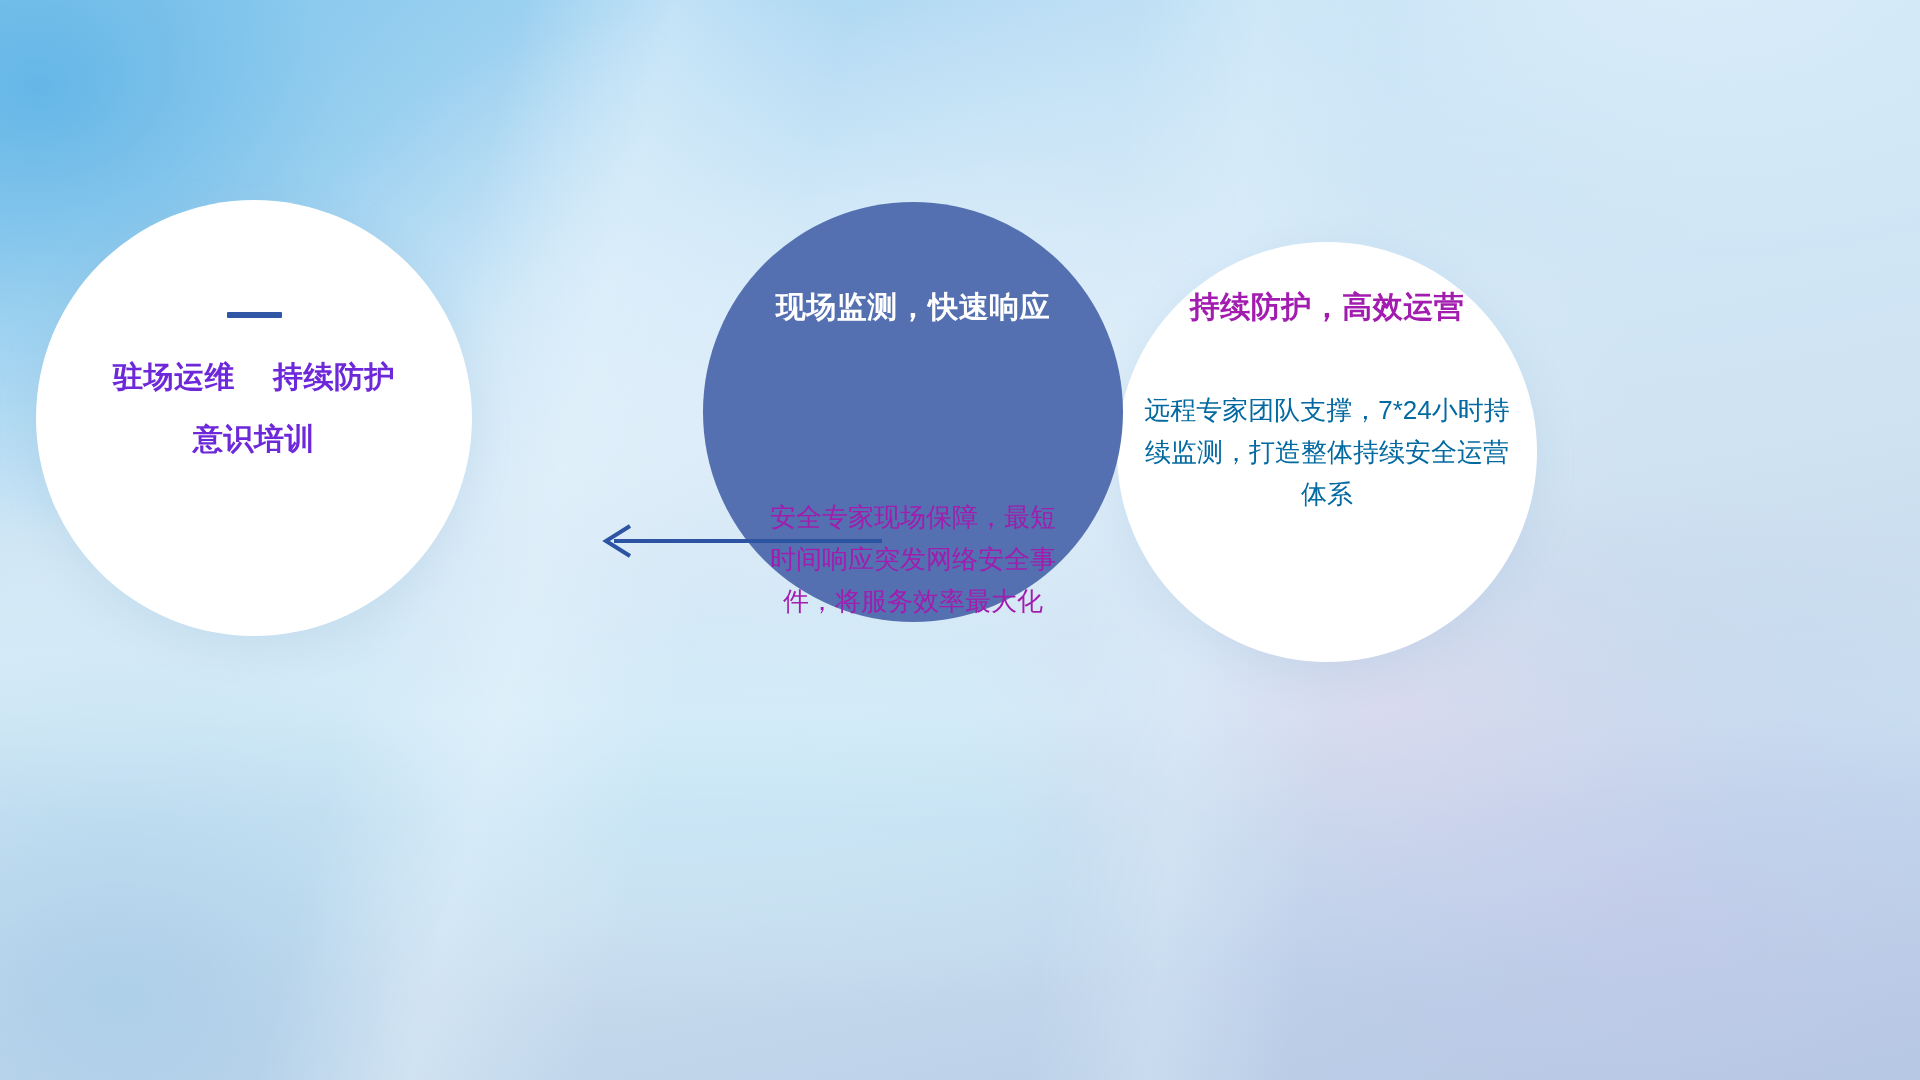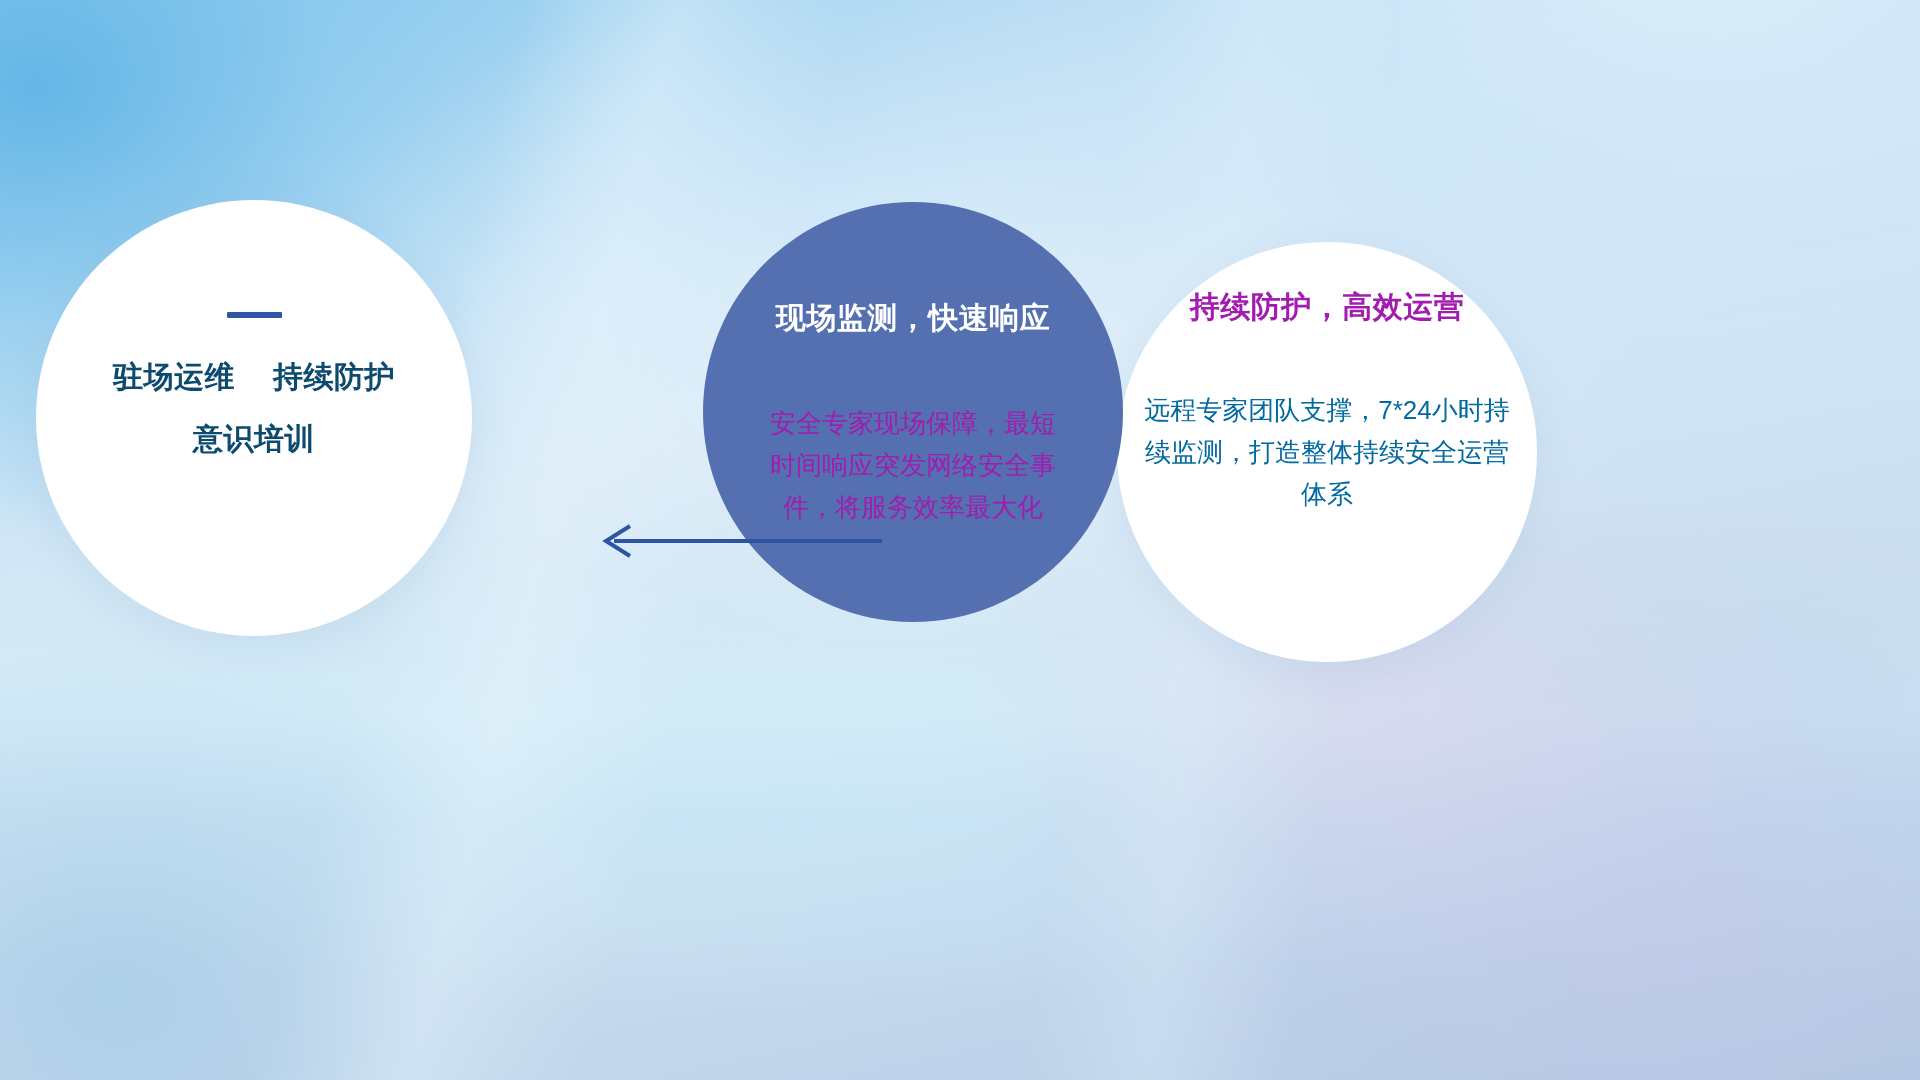--- a/index.html
+++ b/index.html
@@ -152,40 +152,41 @@
     border-radius: 1px;
     margin-bottom: 44px;
   }
   .left-row {
     display: flex;
     justify-content: center;
     align-items: baseline;
     gap: 38px;
     font-size: 30px;
     font-weight: bold;
-    color: #0c4a6e;
+    color: #6d28d9;
     line-height: 1.0;
     margin-bottom: 32px;
     letter-spacing: 0.5px;
   }
   .left-row.single { gap: 0; margin-bottom: 0; }
 
   
   #middle-content {
     position: absolute;
     left: 703px;
-    top: 213px;
+    top: 202px;
     width: 420px;
     height: 420px;
     display: flex;
     flex-direction: column;
     align-items: center;
     box-sizing: border-box;
     padding: 88px 30px 0 30px;
     color: #ffffff;
+    justify-content: space-between;
   }
   #middle-title {
     font-size: 30px;
     font-weight: bold;
     letter-spacing: 0.5px;
     white-space: nowrap;
     line-height: 1.1;
   }
   #middle-body {
     margin-top: 68px;

